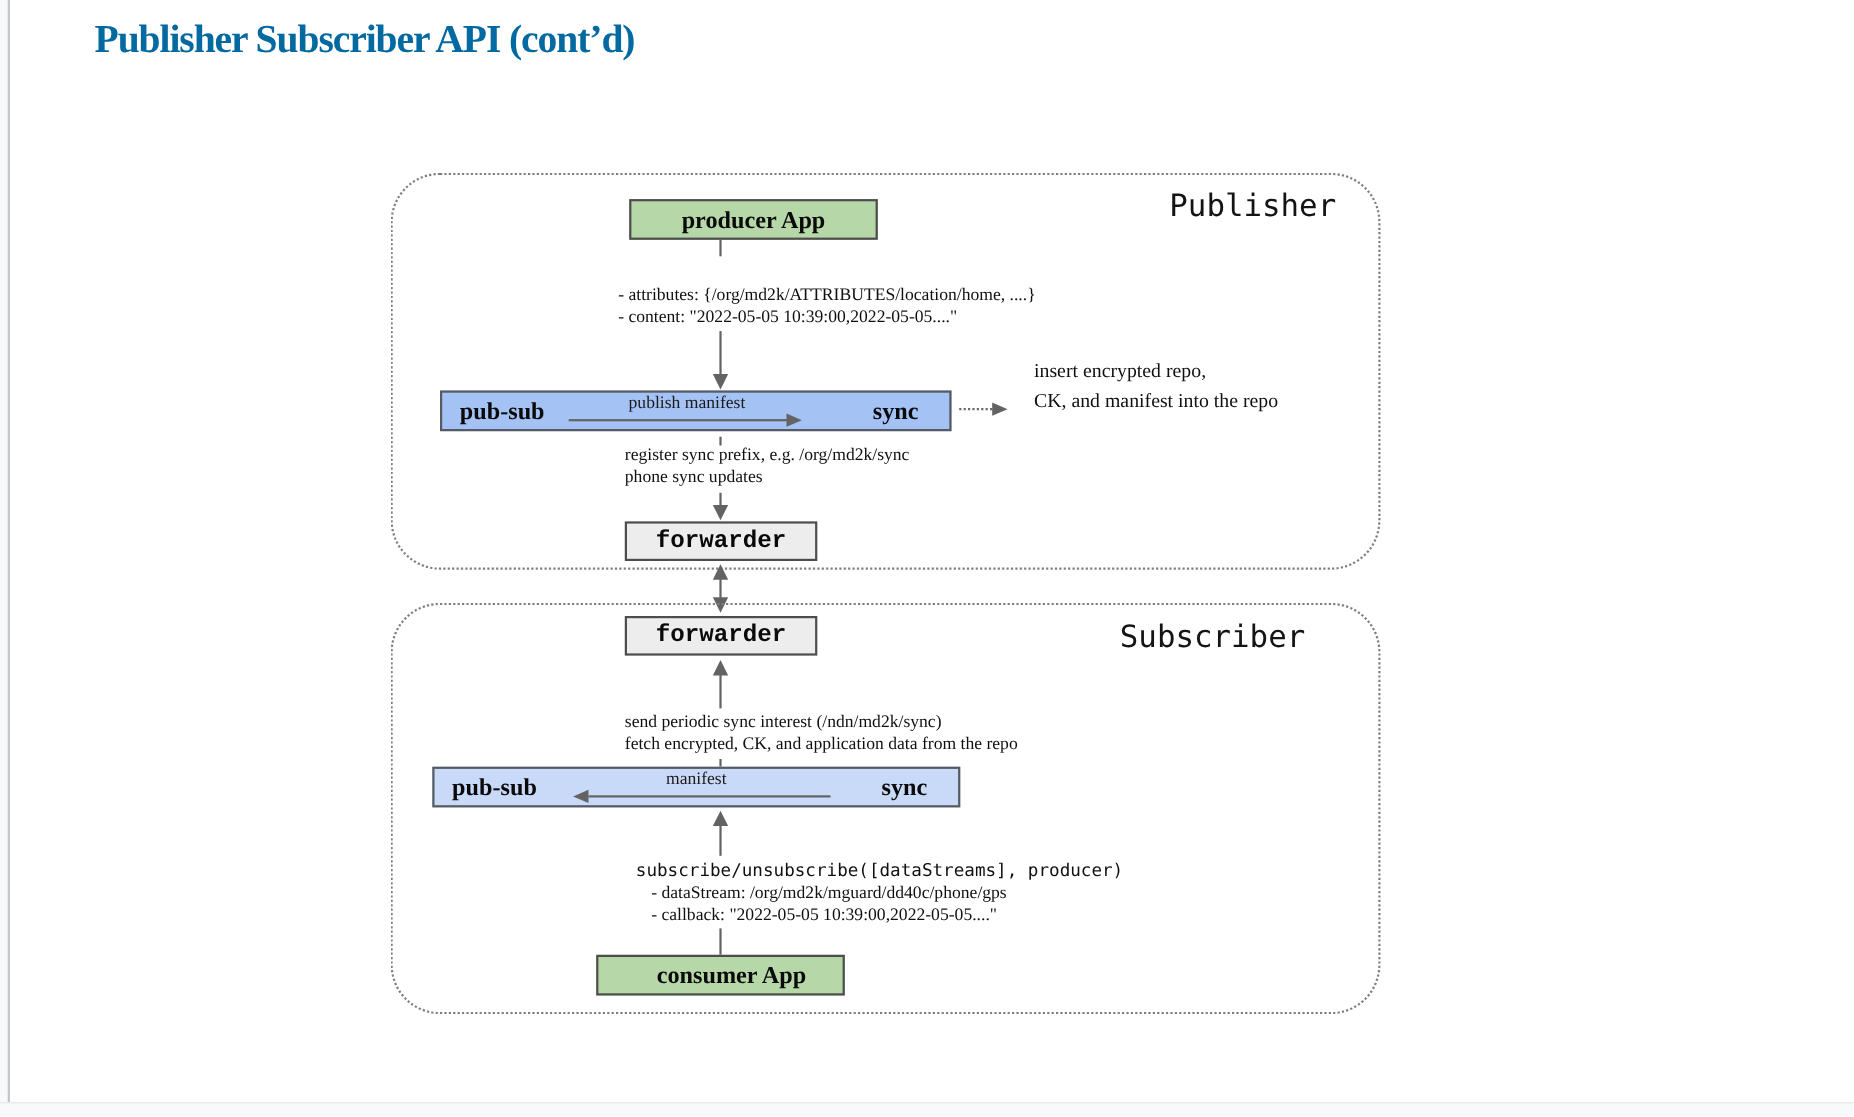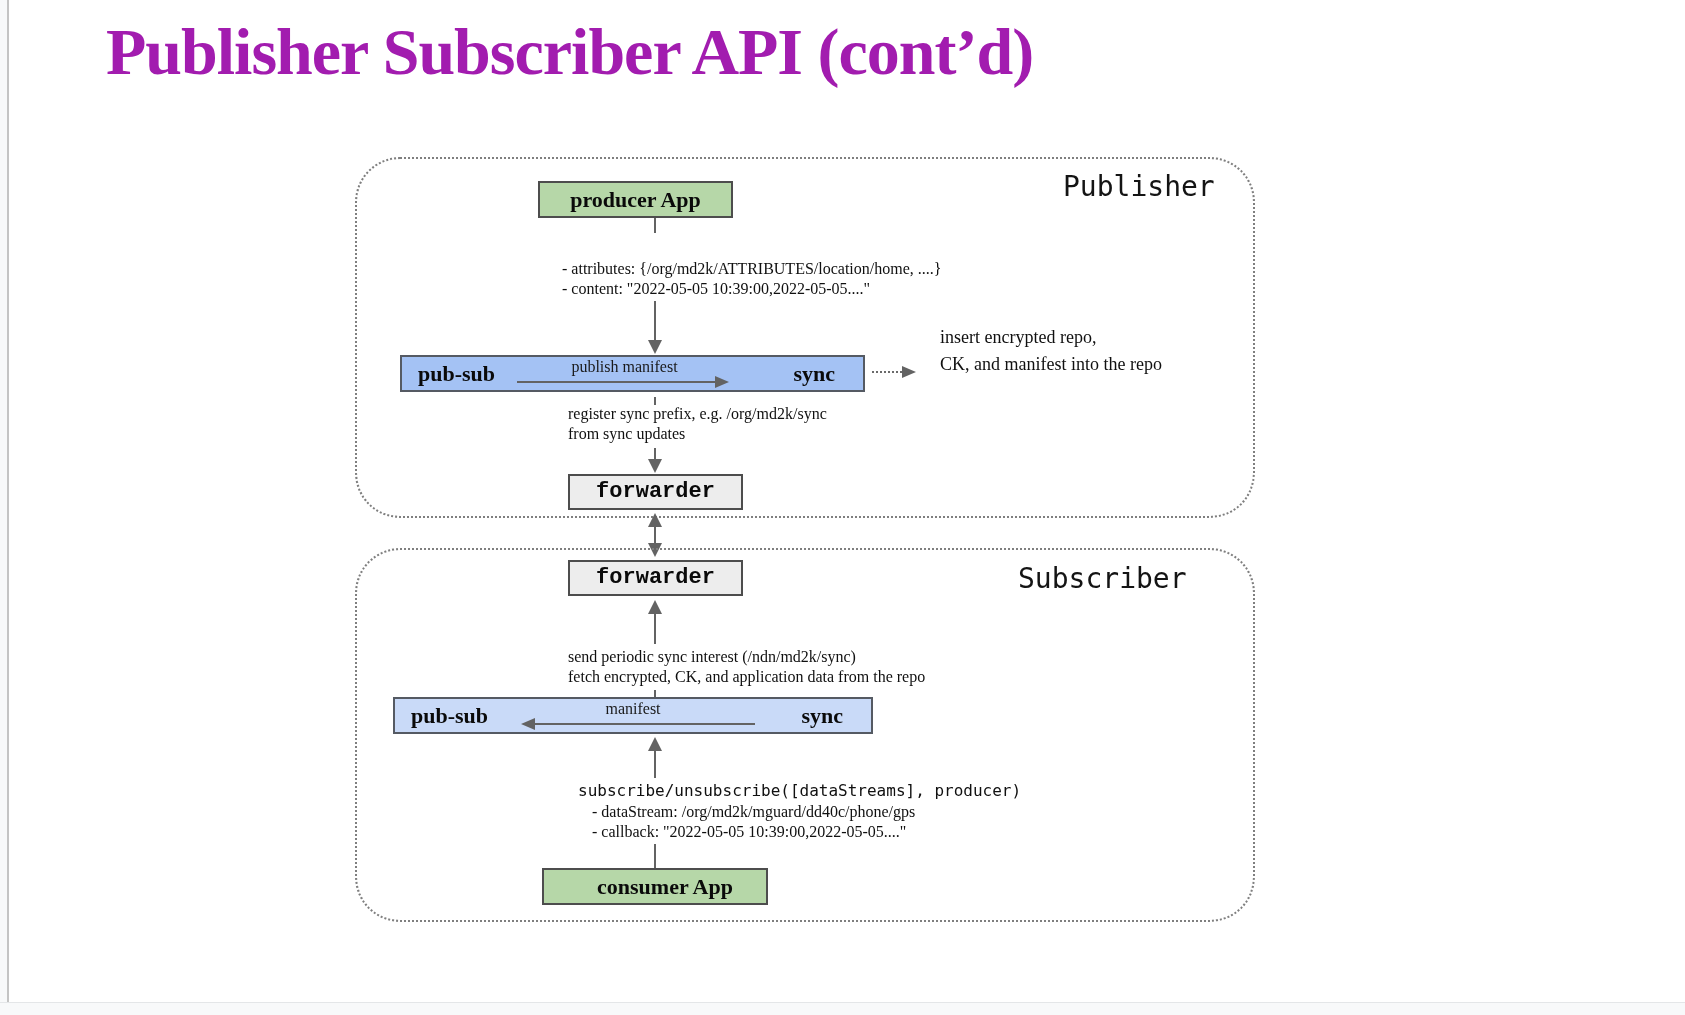--- a/index.html
+++ b/index.html
@@ -7,34 +7,34 @@
   .screen {
     position:relative; width:1685px; height:1015px; overflow:hidden;
     background:#ffffff; font-family:"Liberation Serif", serif;
   }
   
   .left-strip { position:absolute; left:0; top:0; width:7px; height:1002px; background:#f8f9fa; }
   .left-line  { position:absolute; left:7px; top:0; width:2px; height:1002px; background:#c4c4c4; }
   .bottom-bar { position:absolute; left:0; top:1002px; width:1685px; height:13px;
                 background:#f8f9fa; border-top:1px solid #e4e6e8; }
   
-  .title { position:absolute; left:86px; top:14px; font-size:66px; font-weight:bold;
-           letter-spacing:-1px; color:#a21caf; font-family:"Liberation Serif", serif;margin-left:20px; }
+  .title { position:absolute; left:86px; top:14px; font-size:36px; font-weight:bold;
+           letter-spacing:-1px; color:#0369a1; font-family:"Liberation Serif", serif; }
   
   .group { position:absolute; border:2px dotted #7f7f7f; border-radius:45px; background:transparent; }
   .group-pub { left:355px; top:157px; width:900px; height:361px; }
   .group-sub { left:355px; top:548px; width:900px; height:374px; }
   .group-label { position:absolute; font-family:"DejaVu Sans Mono", monospace;
                  font-size:28px; color:#141414; }
   
   .node { position:absolute; border:2px solid #4d4d4d; text-align:center;
           font-family:"Liberation Serif", serif; font-weight:bold; font-size:22px; color:#0a0a0a; }
   .node-green { background:#b6d7a8; }
   .node-gray  { background:#ededed;font-family:Liberation Mono, monospace; }
-  .box-producer  { left:538px; top:181px; width:195px; height:37px; line-height:33px; }
+  .box-producer  { left:572px; top:181px; width:226px; height:37px; line-height:33px; }
   .box-consumer  { left:542px; top:868px; width:226px; height:37px; line-height:33px;padding-left:20px; }
   .box-fwd-pub   { left:568px; top:474px; width:175px; height:36px; line-height:32px; }
   .box-fwd-sub   { left:568px; top:560px; width:175px; height:36px; line-height:32px; }
   
   .bar { position:absolute; border:2px solid #555a63; height:37px; }
   .bar-pub { left:400px; top:355px; width:465px; background:#a4c2f4; }
   .bar-sub { left:393px; top:697px; width:480px; background:#c9daf8; }
   .bar-name { position:absolute; top:0; line-height:33px; font-weight:bold; font-size:22px;
               color:#0a0a0a; font-family:"Liberation Serif", serif; }
   .bar-name-left  { left:16px; }
@@ -89,21 +89,21 @@
     <div class="tri tri-right" style="left:313px; top:19px;"></div>
   </div>
 
   <div class="dotline" style="left:872px; top:371px; width:30px;"></div>
   <div class="tri tri-right" style="left:902px; top:366px;"></div>
   <div class="note-text" style="left:940px; top:324px;">insert encrypted repo,</div>
   <div class="note-text" style="left:940px; top:351px;">CK, and manifest into the repo</div>
 
   <div class="vline" style="left:654px; top:397px; height:8px;"></div>
   <div class="serif-text" style="left:568px; top:405px;">register sync prefix, e.g. /org/md2k/sync</div>
-  <div class="serif-text" style="left:568px; top:425px;">from sync updates</div>
+  <div class="serif-text" style="left:568px; top:425px;">phone sync updates</div>
 
   <div class="vline" style="left:654px; top:448px; height:12px;"></div>
   <div class="tri tri-down" style="left:648px; top:459px;"></div>
 
   <div class="node node-gray box-fwd-pub">forwarder</div>
 
   <div class="tri tri-up" style="left:648px; top:513px;"></div>
   <div class="vline" style="left:654px; top:525px; height:20px;"></div>
   <div class="tri tri-down" style="left:648px; top:543px;"></div>
 

